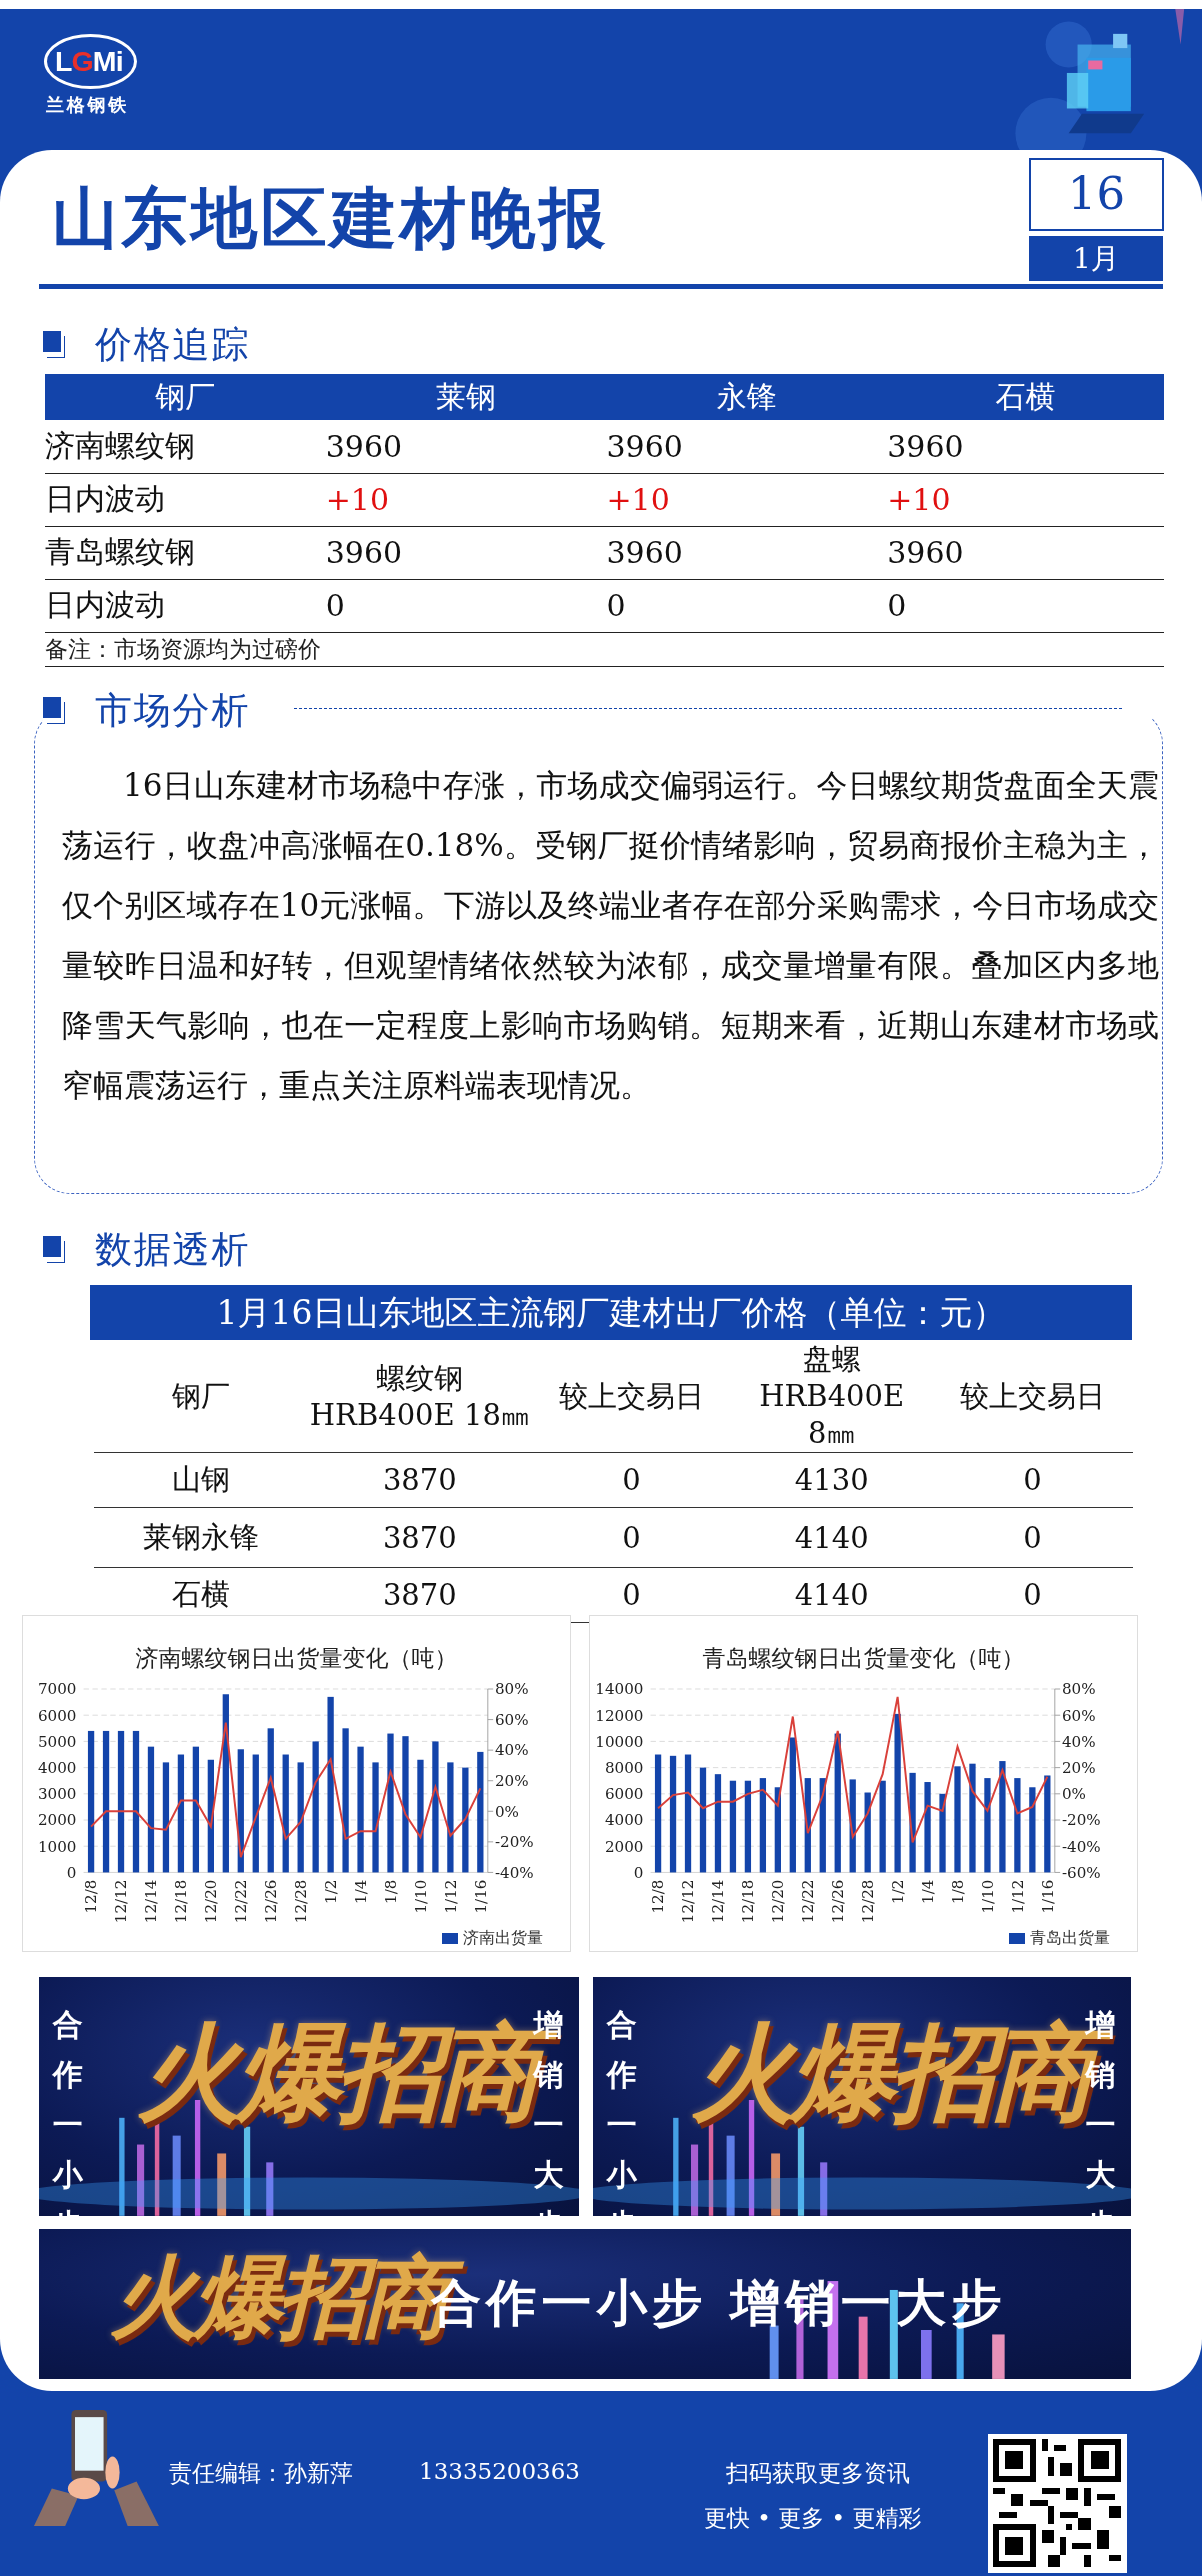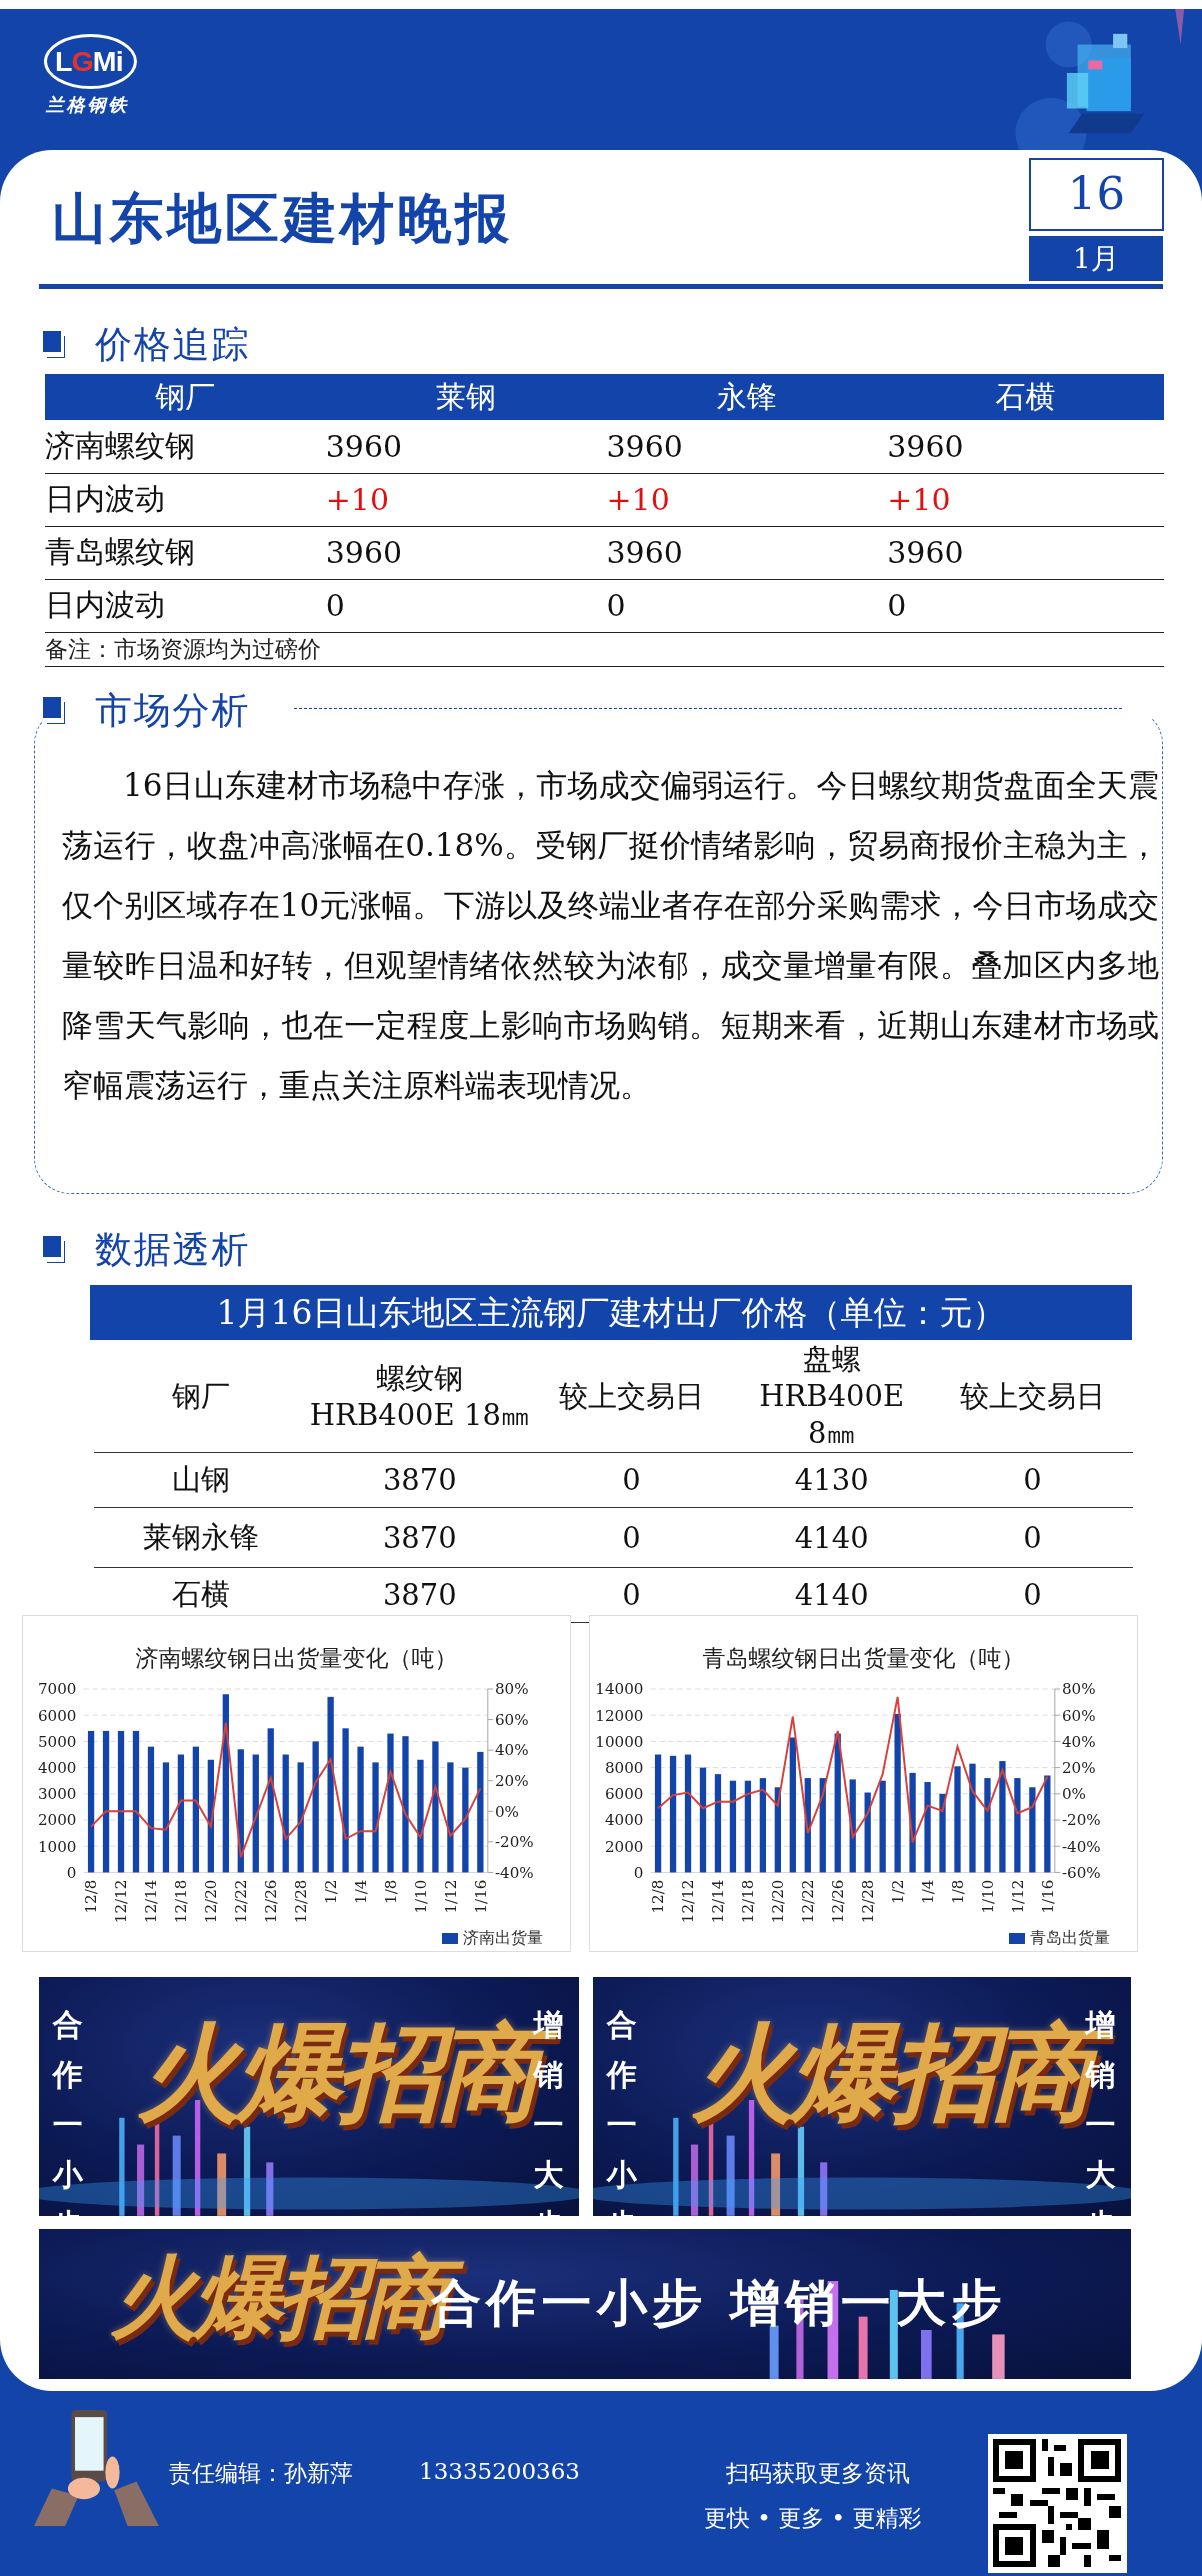--- a/index.html
+++ b/index.html
@@ -6,27 +6,27 @@
   html, body { width: 1202px; height: 2576px; background: #1344AA; overflow: hidden; }
   body { position: relative; font-family: "DejaVu Serif", "Liberation Serif", serif; color: #111; }
 
   
   .header { position: absolute; left: 0; top: 0; width: 1202px; height: 178px; background: #1344AA; }
   .header .topwhite { position: absolute; left: 0; top: 0; width: 1202px; height: 9px; background: #fff; }
   .logo { position: absolute; left: 39px; top: 34px; width: 107px; height: 80px; }
   .logo-ring { position: absolute; left: 5.3px; top: 0; width: 93px; height: 55px; border: 3.6px solid #fff; border-radius: 50%; }
   .logo-text { position: absolute; left: 16px; top: 10.7px; font-family: "Liberation Sans", sans-serif; font-weight: bold; font-size: 28.5px; color: #fff; letter-spacing: -0.9px; }
   .logo-text .g { color: #e8302a; }
-  .logo-cn { position: absolute; left: 7.1px; top: 59px; font-size: 18px; color: #fff; font-weight: bold; letter-spacing: 2.7px; font-style: italic; }
+  .logo-cn { position: absolute; left: 7.1px; top: 59px; font-size: 18px; color: #fff; font-weight: bold; letter-spacing: 2.7px; }
   .deco { position: absolute; left: 962px; top: 9px; width: 240px; height: 151px; }
 
   
   .card { position: absolute; left: 0; top: 150px; width: 1202px; height: 2241px; background: #fff; border-radius: 52px 52px 52px 52px; }
 
-  .title { position: absolute; left: 52px; top: 175px; font-size: 54px; color: #1344AA; letter-spacing: 3.6px; line-height: 86px; }
+  .title { position: absolute; left: 52px; top: 175px; font-size: 66px; color: #1344AA; letter-spacing: 3.6px; line-height: 86px; }
   .date-day { position: absolute; left: 1029px; top: 158px; width: 135px; height: 73px; border: 2.7px solid #1344AA; color: #1344AA; font-size: 45px; text-align: center; line-height: 68px; background: #fff; }
   .date-month { position: absolute; left: 1029px; top: 236px; width: 134px; height: 45px; background: #1344AA; color: #fff; font-size: 28.5px; text-align: center; line-height: 45px; }
   .title-rule { position: absolute; left: 39px; top: 284px; width: 1124px; height: 5.3px; background: #1344AA; }
 
   
   .sec-head { position: absolute; left: 43px; height: 45px; display: flex; align-items: center; }
   .sec-icon { position: relative; width: 27px; height: 27px; margin-right: 25px; }
   .sec-icon .fill { position: absolute; left: 0; top: 0; width: 18px; height: 21.4px; background: #1344AA; }
   .sec-icon .outline { position: absolute; left: 3.6px; top: 5.3px; width: 18px; height: 21.4px; border-right: 1.8px solid #1344AA; border-bottom: 1.8px solid #1344AA; }
   .sec-title { font-size: 37px; color: #1344AA; letter-spacing: 1.8px; }

